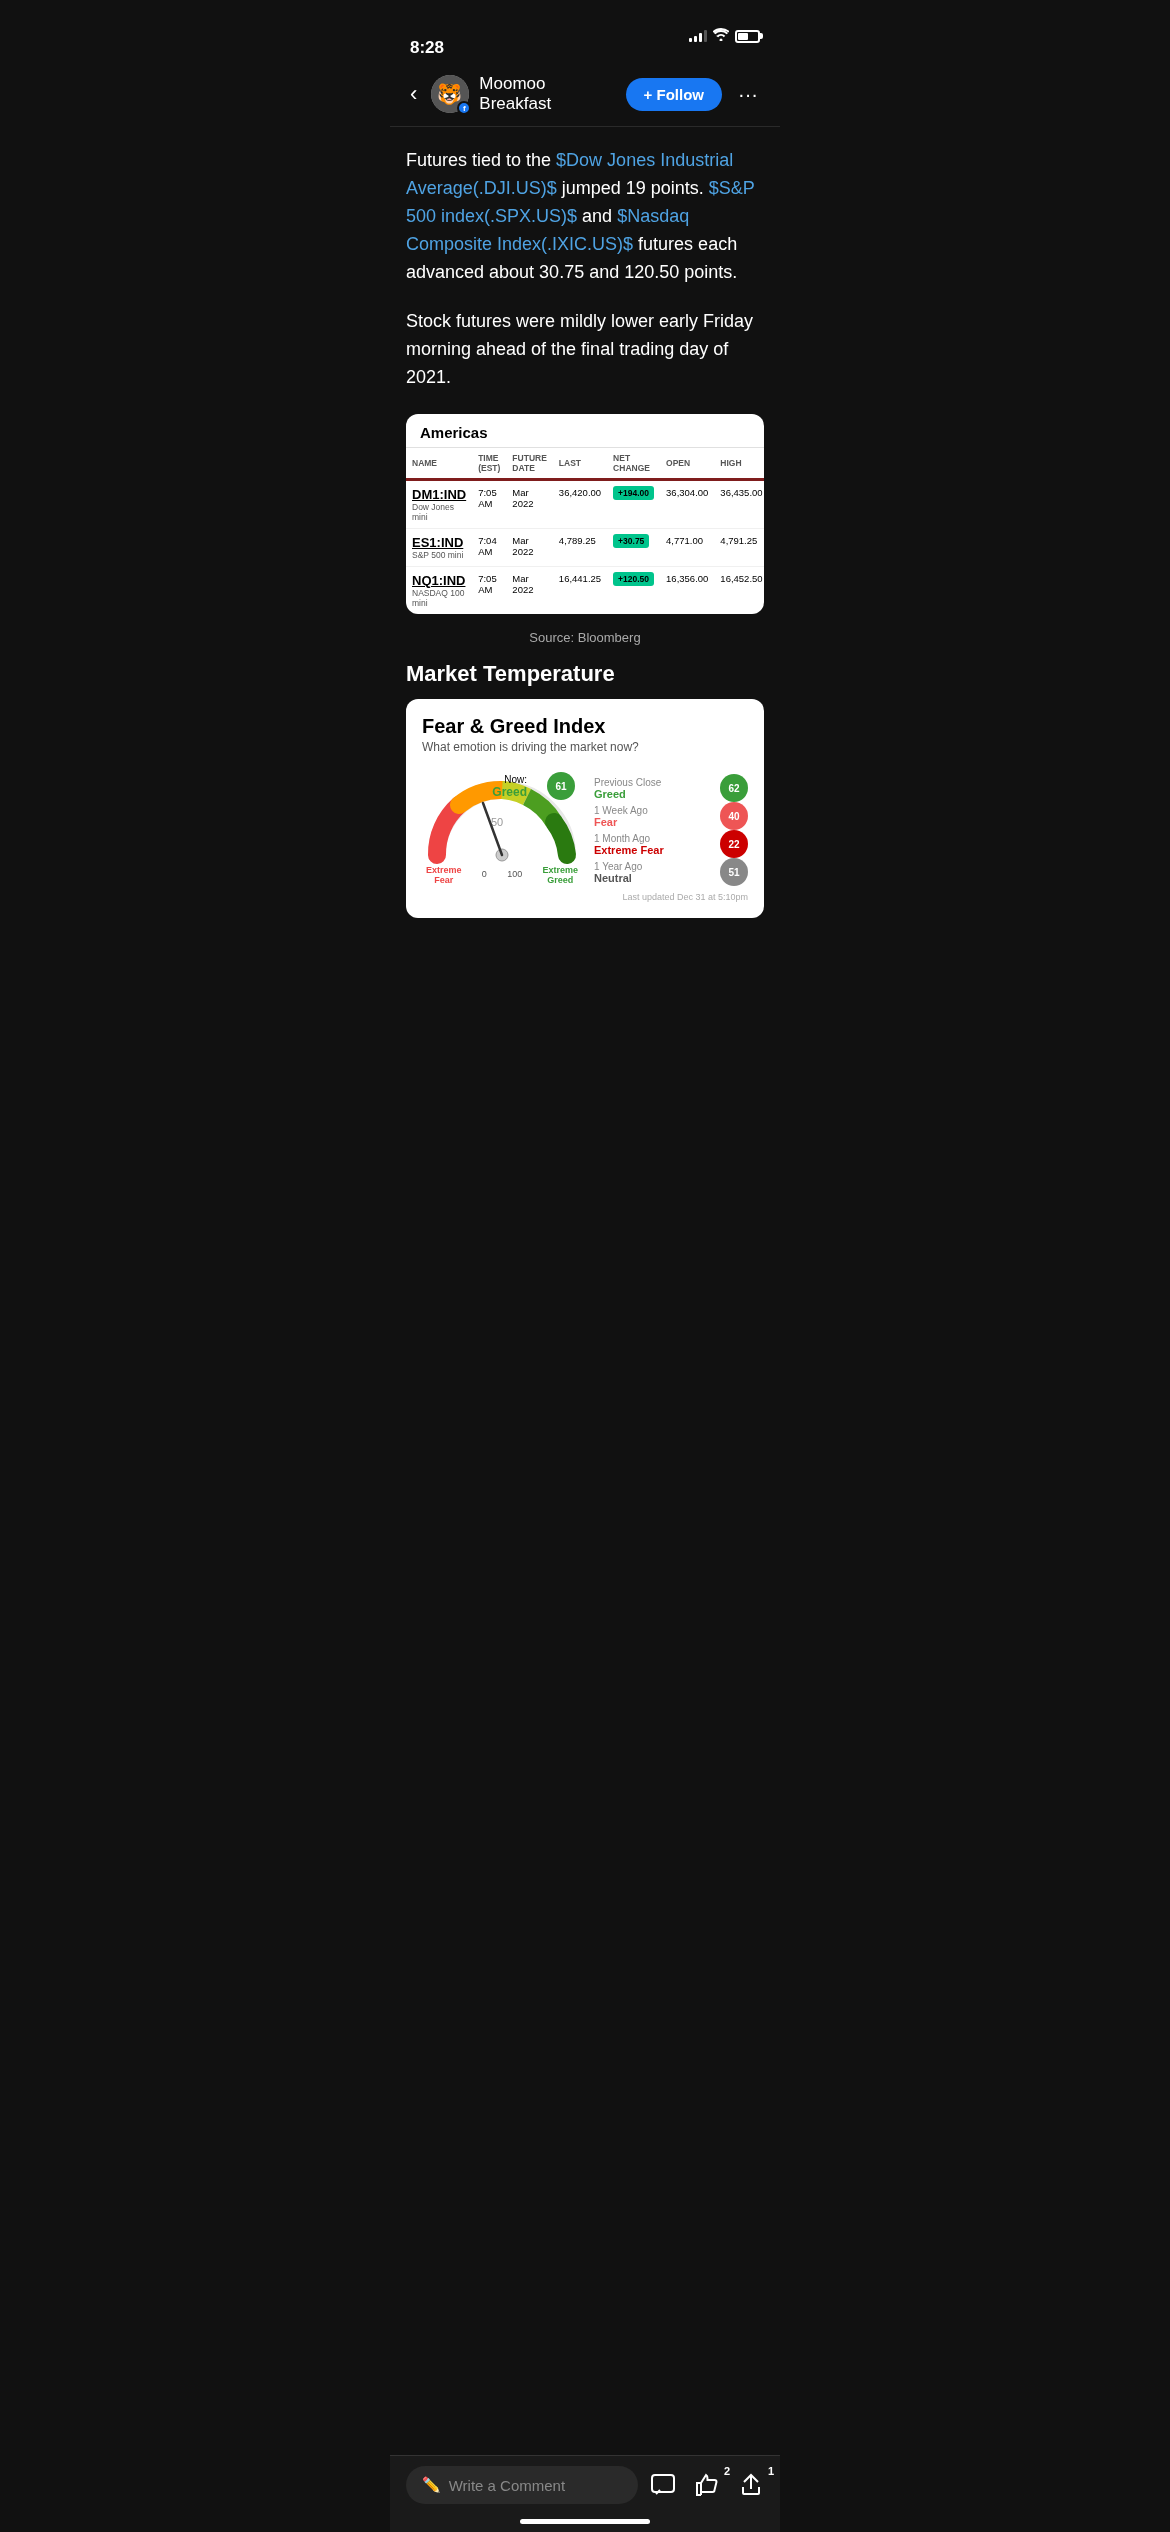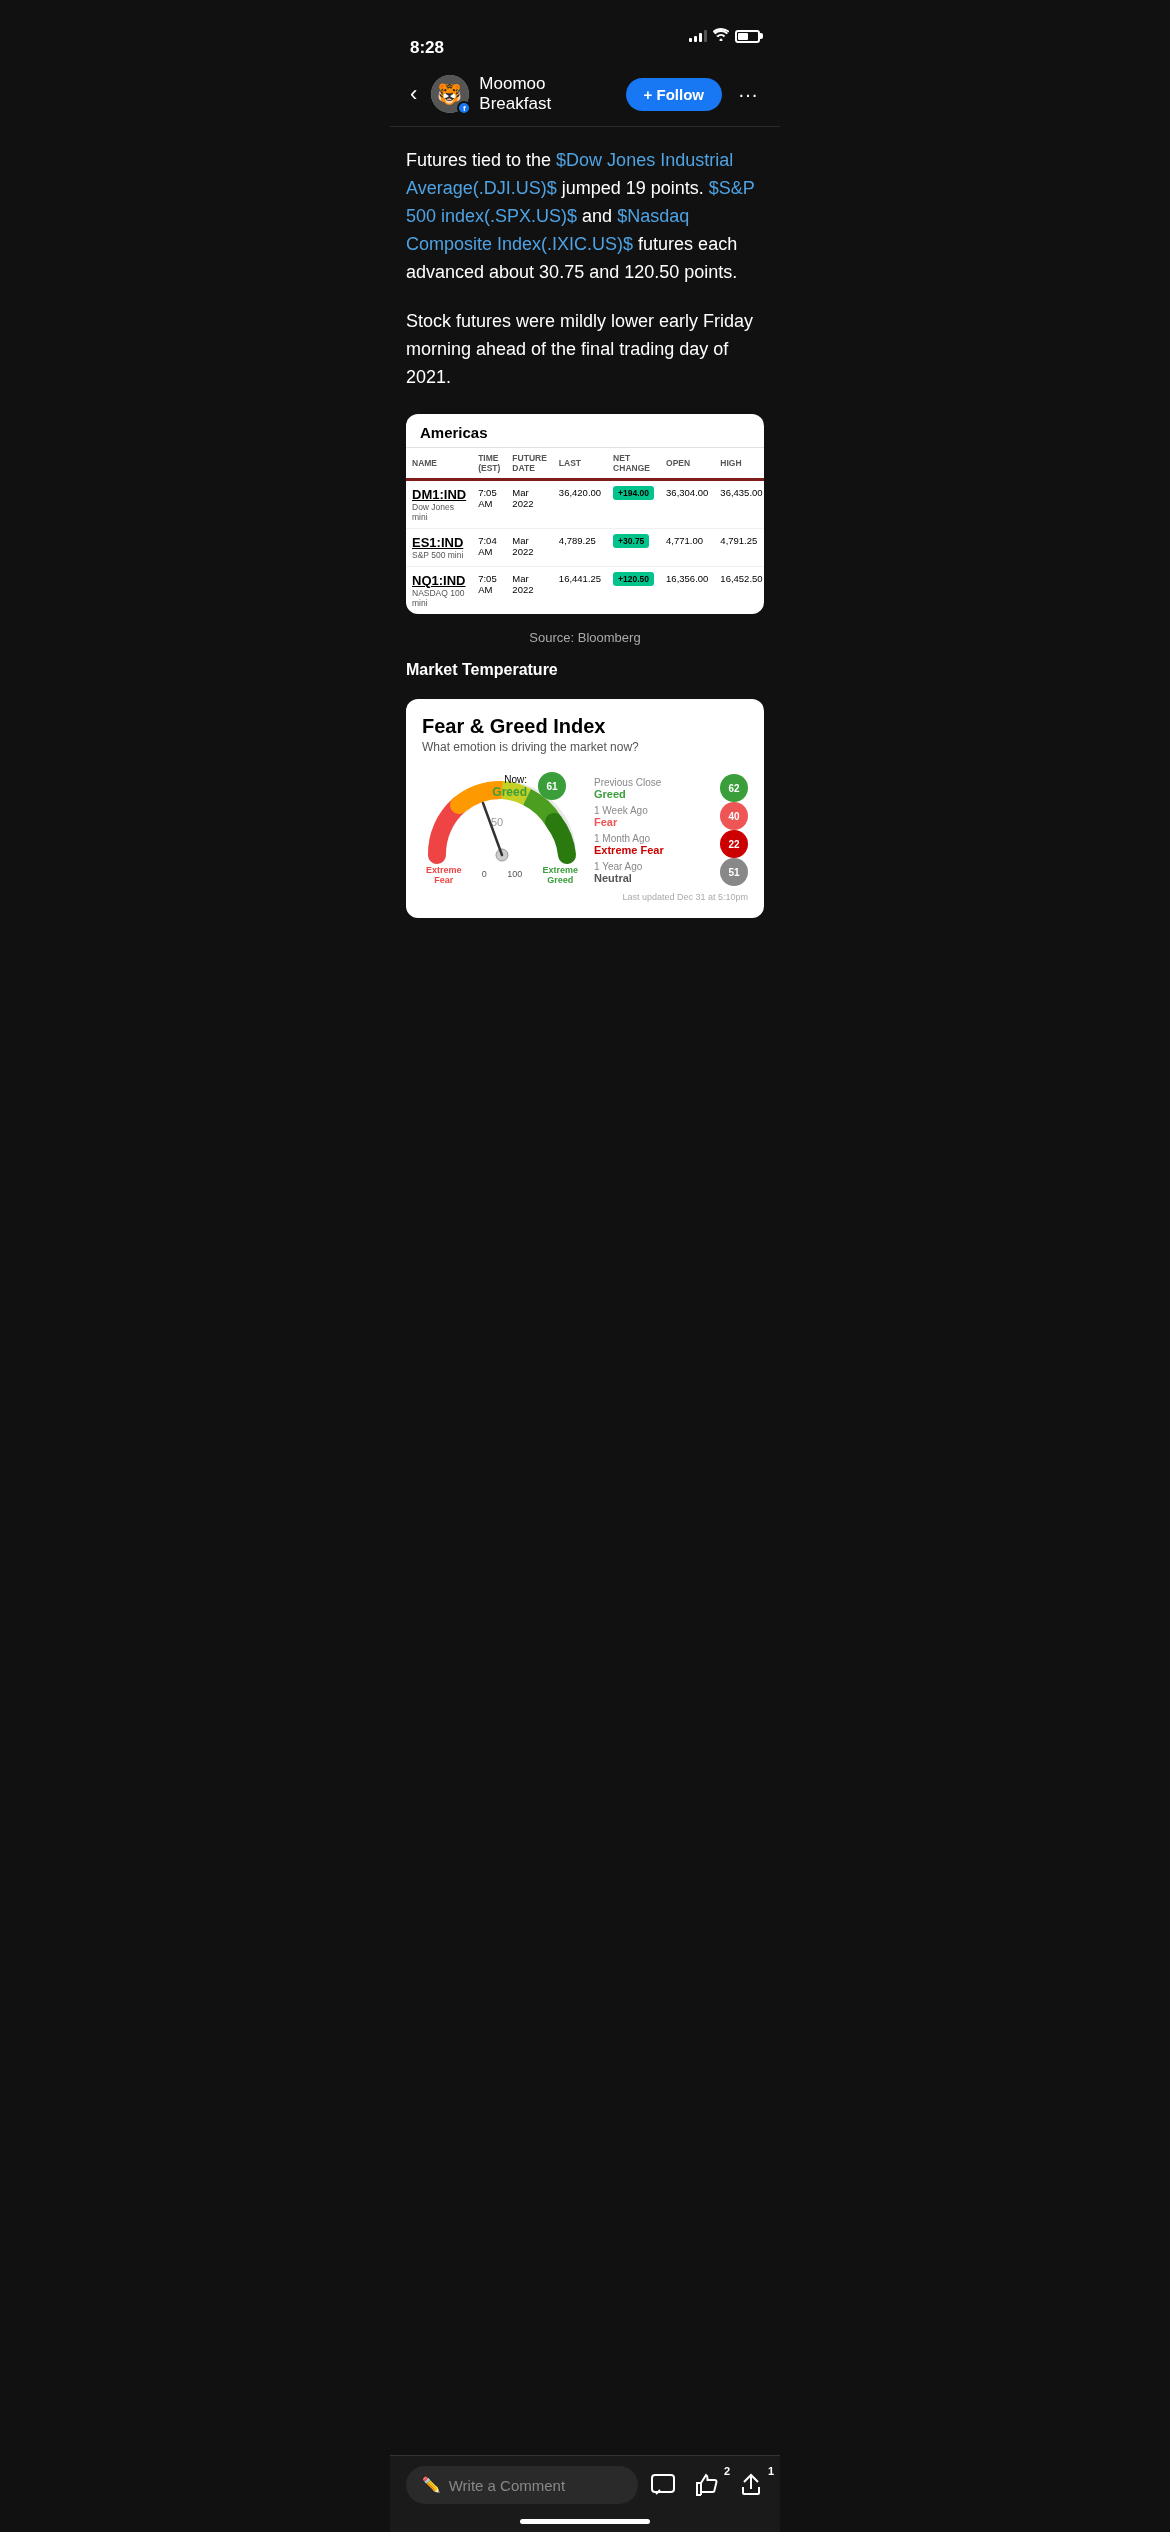--- a/index.html
+++ b/index.html
@@ -223,24 +223,24 @@
     }
     .source-text {
       text-align: center;
       color: #aaa;
       font-size: 13px;
       padding: 8px 0 16px;
     }
 
     
     .market-temp-title {
-      font-size: 16px;
+      font-size: 22px;
       font-weight: 700;
       color: #fff;
-      margin-bottom: 20px;
+      margin-bottom: 12px;
     }
 
     
     .fear-greed-card {
       background: #fff;
       border-radius: 12px;
       overflow: hidden;
       padding: 16px;
       margin-bottom: 107px;
     }
@@ -529,21 +529,21 @@
     <div class="fg-content">
 
       <div class="fg-gauge-section">
         <div class="fg-gauge">
           
           <div style="position:absolute; top:4px; right:55px; text-align:right;">
             <div style="font-size:10px; color:#000;">Now:</div>
             <div style="font-size:12px; font-weight:700; color:#3a9e3a;">Greed</div>
           </div>
           
-          <div class="fg-now-badge" style="position:absolute; top:2px; right:16px;">61</div>
+          <div class="fg-now-badge" style="position:absolute; top:2px; right:7px;">61</div>
 
           <svg width="160" height="95" viewBox="0 0 160 95">
 
             <path d="M 15 85 A 65 65 0 0 1 145 85" fill="none" stroke="#e8e8e8" stroke-width="18" stroke-linecap="round"></path>
 
             <path d="M 15 85 A 65 65 0 0 1 37 35" fill="none" stroke="#e44" stroke-width="18" stroke-linecap="round"></path>
 
             <path d="M 37 35 A 65 65 0 0 1 80 20" fill="none" stroke="#f90" stroke-width="18" stroke-linecap="round"></path>
 
             <path d="M 80 20 A 65 65 0 0 1 105 27" fill="none" stroke="#c5d025" stroke-width="18"></path>

